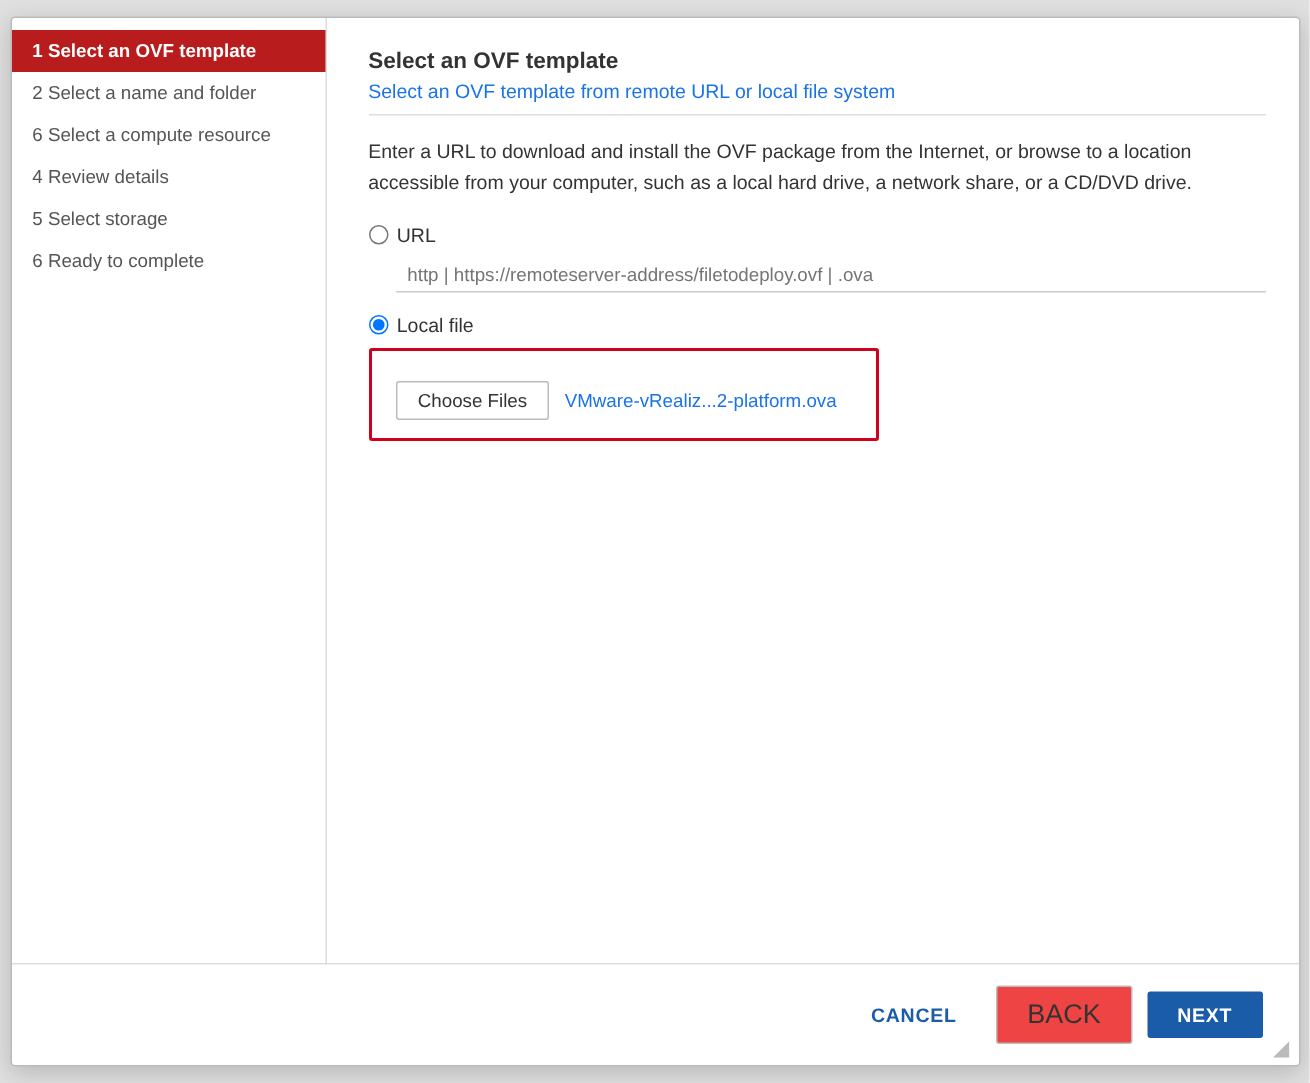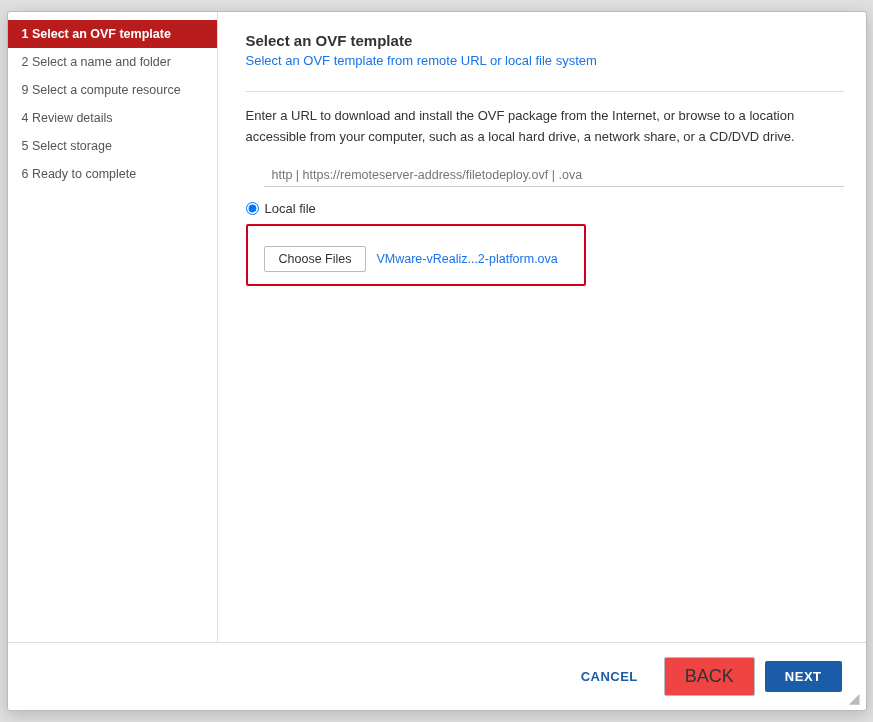--- a/index.html
+++ b/index.html
@@ -63,21 +63,21 @@
       font-size: 15px;
       font-weight: bold;
       color: #333;
       margin-bottom: 4px;
     }
     .section-subtitle {
       font-size: 13px;
       color: #1a73e8;
       margin-bottom: 14px;
       border-bottom: 1px solid #ddd;
-      padding-bottom: 23px;
+      padding-bottom: 8px;
     }
     .section-desc {
       font-size: 13px;
       color: #333;
       line-height: 1.6;
       margin-bottom: 16px;
     }
     
     .radio-option {
       display: flex;
@@ -182,38 +182,42 @@
   <div class="dialog-body">
 
     <div class="sidebar">
       <div class="sidebar-item active">
         <span>1 Select an OVF template</span>
       </div>
       <div class="sidebar-item">
         <span>2 Select a name and folder</span>
       </div>
       <div class="sidebar-item">
-        <span>9 Select a compute resource</span>
+        <span>6 Select a compute resource</span>
       </div>
       <div class="sidebar-item">
         <span>4 Review details</span>
       </div>
       <div class="sidebar-item">
         <span>5 Select storage</span>
       </div>
       <div class="sidebar-item">
         <span>6 Ready to complete</span>
       </div>
     </div>
 
     <div class="main-content">
       <div class="section-title">Select an OVF template</div>
       <div class="section-subtitle">Select an OVF template from remote URL or local file system</div>
       <div class="section-desc">Enter a URL to download and install the OVF package from the Internet, or browse to a location accessible from your computer, such as a local hard drive, a network share, or a CD/DVD drive.</div>
 
+      <div class="radio-option">
+        <input type="radio" name="source" id="url-radio" style="">
+        <label for="url-radio">URL</label>
+      </div>
       <input type="text" class="url-input" readonly="" placeholder="http | https://remoteserver-address/filetodeploy.ovf | .ova" style="">
 
       <div class="radio-option">
         <input type="radio" name="source" id="local-radio" checked="" style="">
         <label for="local-radio">Local file</label>
       </div>
       <div class="local-file-box">
         <div class="local-file-row">
           <button class="choose-files-btn">Choose Files</button>
           <span class="file-name">VMware-vRealiz...2-platform.ova</span>

